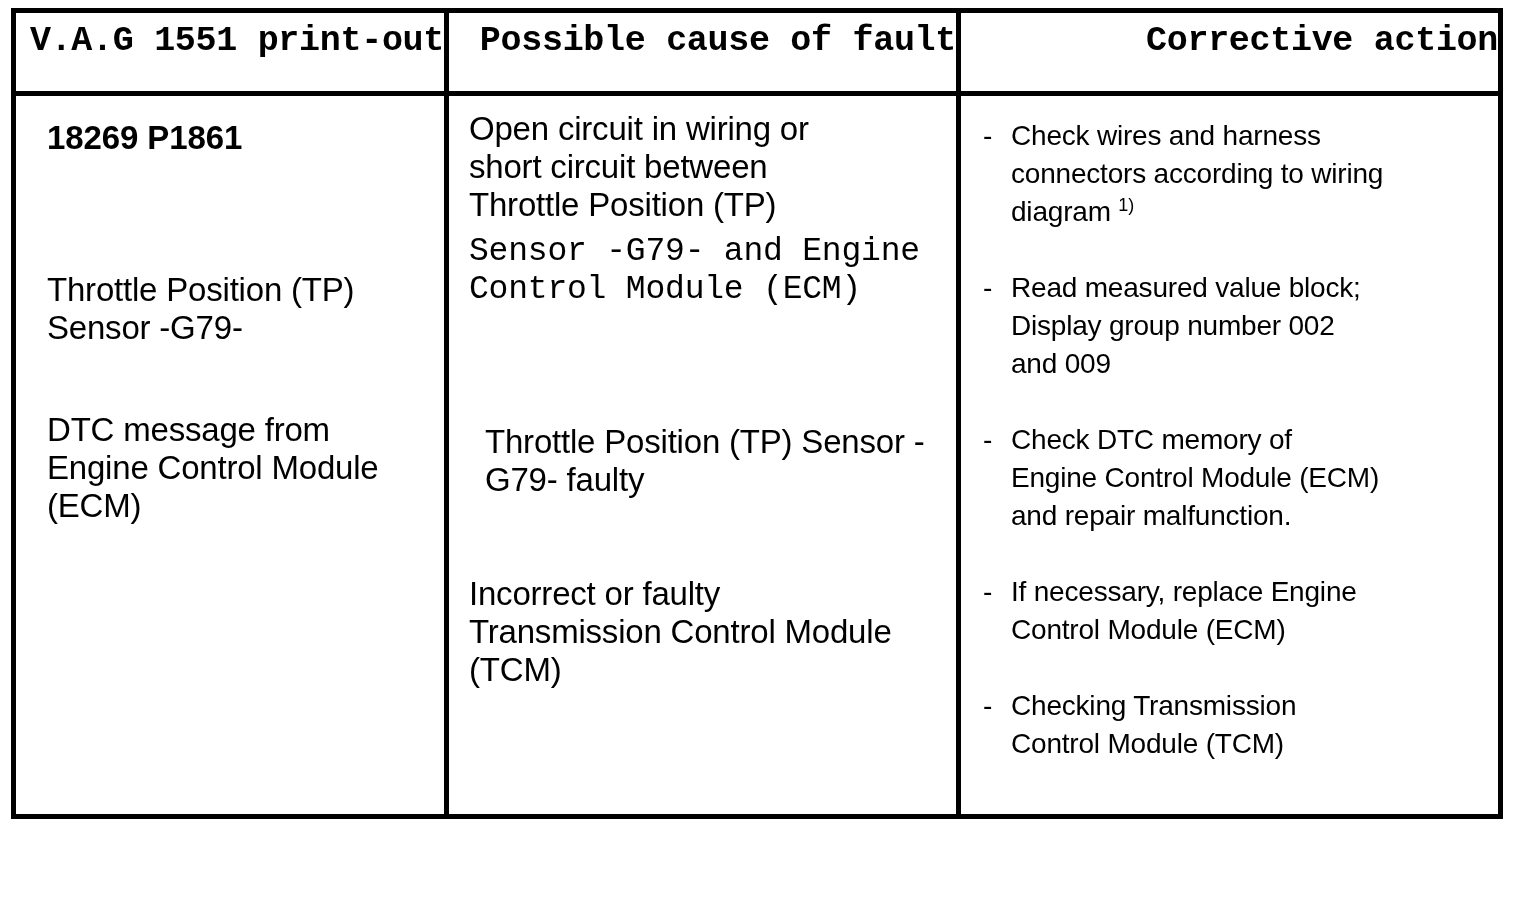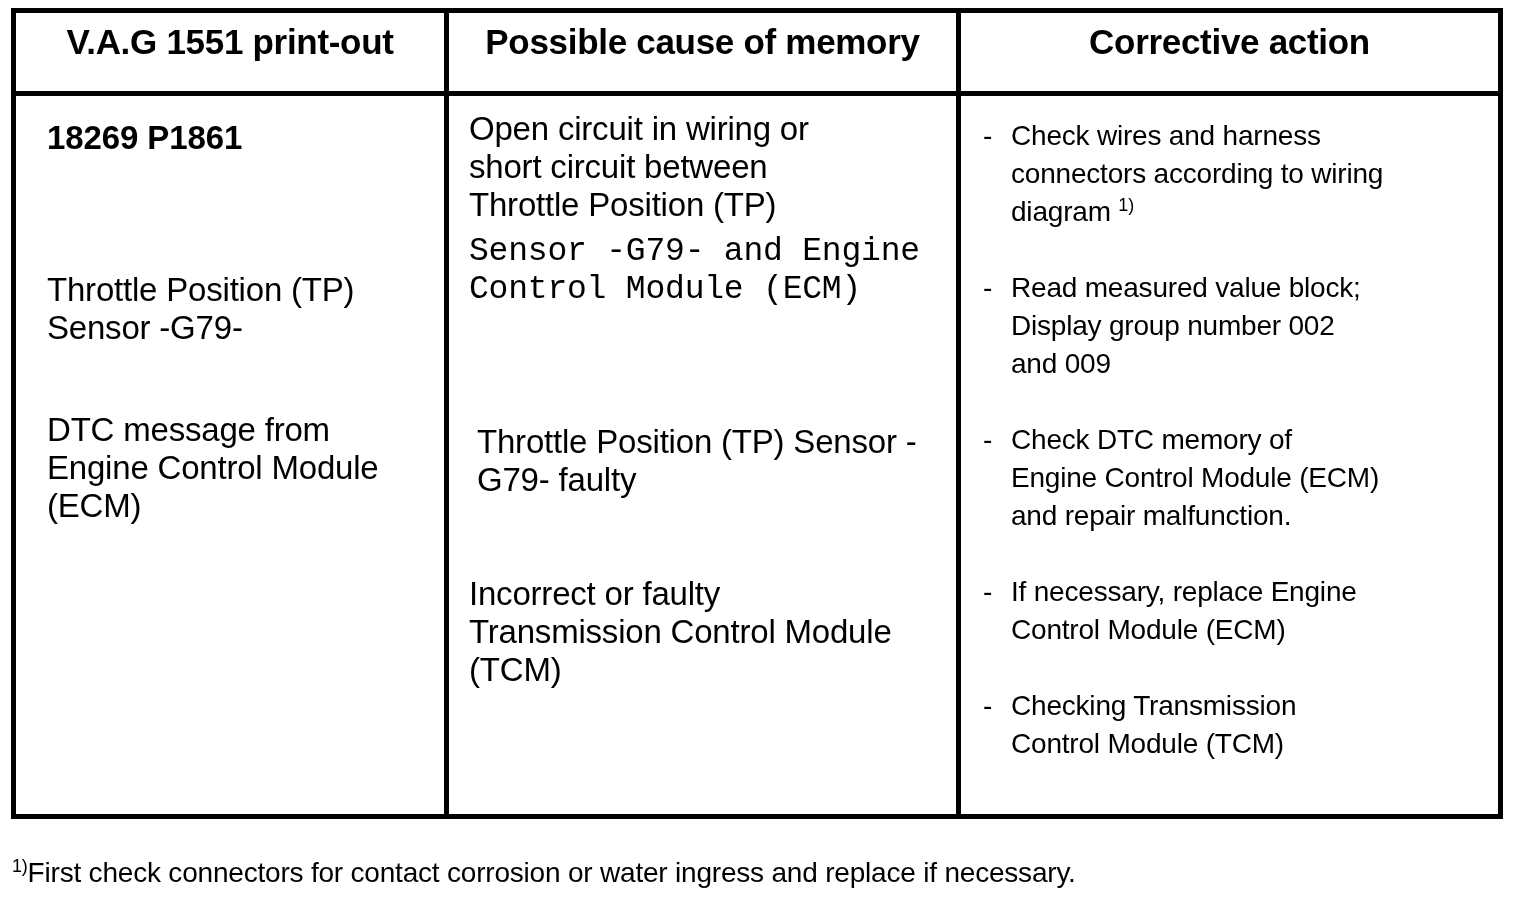--- a/index.html
+++ b/index.html
@@ -38,22 +38,23 @@
   .fault-table th,
   .fault-table td {
     border: 5px solid #000000;
     padding: 0;
     vertical-align: top;
     background: #ffffff;
   }
 
   .fault-table th {
     height: 78px;
-    text-align: center;
+    text-align: right;
     vertical-align: top;
+    font-family: Liberation Mono, monospace;
   }
 
   .head-label {
     display: block;
     font-size: 35px;
     font-weight: bold;
     line-height: 1;
     padding-top: 11px;
     letter-spacing: -0.3px;
     white-space: nowrap;
@@ -103,21 +104,21 @@
   }
 
   
   .c1-code   { left: 31px; top: 23px; }
   .c1-sensor { left: 31px; top: 175px; }
   .c1-dtc    { left: 31px; top: 315px; }
 
   
   .c2-open   { left: 20px; top: 14px; }
   .c2-open2  { left: 20px; top: 137px; font-family: Liberation Mono, monospace; }
-  .c2-tp     { left: 28px; top: 327px; }
+  .c2-tp     { left: 36px; top: 327px; }
   .c2-incor  { left: 20px; top: 479px; }
 
   
   .c3-b1 { left: 22px; top: 21px; }
   .c3-b2 { left: 22px; top: 173px; }
   .c3-b3 { left: 22px; top: 325px; }
   .c3-b4 { left: 22px; top: 477px; }
   .c3-b5 { left: 22px; top: 591px; }
 
   
@@ -142,21 +143,21 @@
       <col class="c1">
         <col class="c2">
         <col class="c3">
     </colgroup>
     <thead>
       <tr>
         <th>
           <span class="head-label">V.A.G 1551 print-out</span>
         </th>
         <th>
-          <span class="head-label">Possible cause of memory</span>
+          <span class="head-label">Possible cause of fault</span>
         </th>
         <th>
           <span class="head-label">Corrective action</span>
         </th>
       </tr>
     </thead>
     <tbody>
       <tr>
 
         <td class="body-cell">
@@ -247,17 +248,14 @@
               <span class="ln">Checking Transmission</span>
               <span class="ln">Control Module (TCM)</span>
             </span>
           </div>
 
         </td>
       </tr>
     </tbody>
   </table>
 
-  <div class="footnote">
-    <sup class="fn">1)</sup><span>First check connectors for contact corrosion or water ingress and replace if necessary.</span>
-  </div>
 
 </div>
 
 </body></html>

